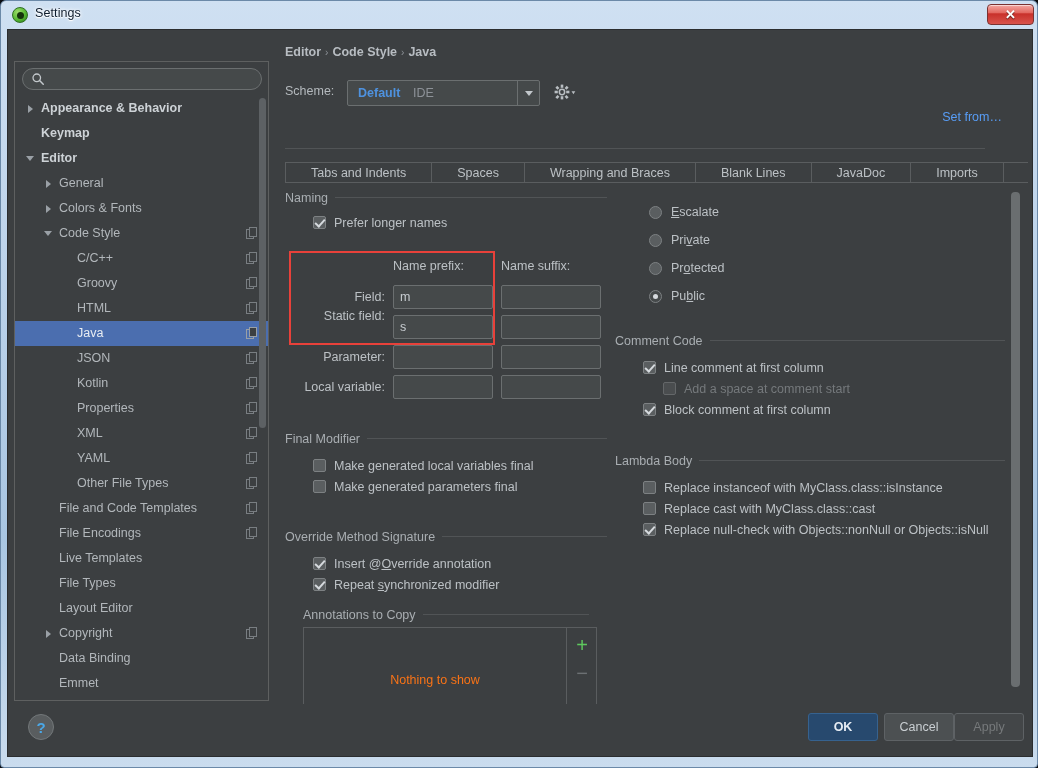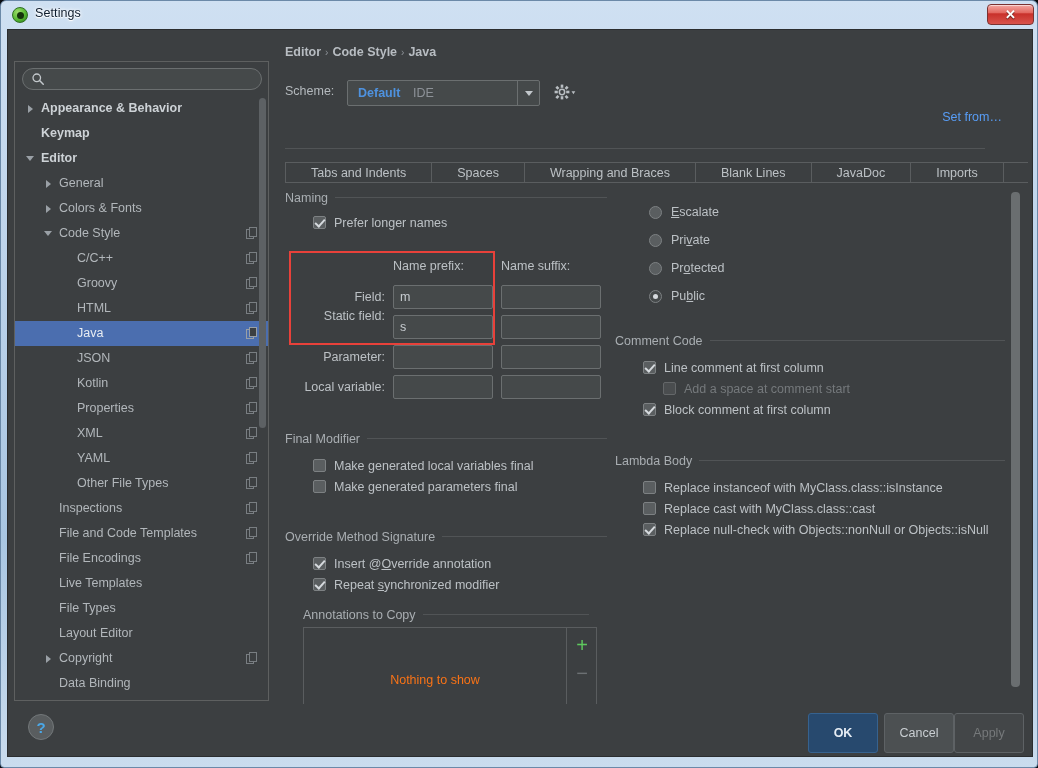--- a/index.html
+++ b/index.html
@@ -347,21 +347,21 @@
   .help-btn {
     position: absolute; left: 20px; top: 10px;
     width: 26px; height: 26px; border-radius: 50%;
     background: #595d5f; border: 1px solid #73787a;
     display: flex; align-items: center; justify-content: center;
     color: #4aa8e8; font-size: 15px; font-weight: bold;
     cursor: pointer;
   }
   .dlg-btn {
     position: absolute; top: 9px;
-    height: 40px; min-width: 70px;
+    height: 28px; min-width: 70px;
     border-radius: 3px;
     border: 1px solid #5e6265;
     background: #4c5052;
     color: #c9ced2; font-size: 12.5px;
     font-family: "Liberation Sans", sans-serif;
     cursor: pointer;
   }
   .dlg-btn.primary {
     background: #27496e; border-color: #36628f; color: #e6edf4;
     font-weight: bold;
@@ -447,24 +447,20 @@
               <rect x="3.5" y="0.5" width="7" height="9" fill="#3c3f41" stroke="#9aa0a6"></rect>
             </svg></div>
           <div class="tree-row"><span class="tree-label" style="margin-left:62px">YAML</span><svg viewBox="0 0 12 12" class="copy-ic">
               <rect x="0.5" y="2.5" width="7" height="9" fill="none" stroke="#9aa0a6"></rect>
               <rect x="3.5" y="0.5" width="7" height="9" fill="#3c3f41" stroke="#9aa0a6"></rect>
             </svg></div>
           <div class="tree-row"><span class="tree-label" style="margin-left:62px">Other File Types</span><svg viewBox="0 0 12 12" class="copy-ic">
               <rect x="0.5" y="2.5" width="7" height="9" fill="none" stroke="#9aa0a6"></rect>
               <rect x="3.5" y="0.5" width="7" height="9" fill="#3c3f41" stroke="#9aa0a6"></rect>
             </svg></div>
-          <div class="tree-row"><span class="tree-label" style="margin-left:44px">Inspections</span><svg viewBox="0 0 12 12" class="copy-ic">
-              <rect x="0.5" y="2.5" width="7" height="9" fill="none" stroke="#9aa0a6"></rect>
-              <rect x="3.5" y="0.5" width="7" height="9" fill="#3c3f41" stroke="#9aa0a6"></rect>
-            </svg></div>
           <div class="tree-row"><span class="tree-label" style="margin-left:44px">File and Code Templates</span><svg viewBox="0 0 12 12" class="copy-ic">
               <rect x="0.5" y="2.5" width="7" height="9" fill="none" stroke="#9aa0a6"></rect>
               <rect x="3.5" y="0.5" width="7" height="9" fill="#3c3f41" stroke="#9aa0a6"></rect>
             </svg></div>
           <div class="tree-row"><span class="tree-label" style="margin-left:44px">File Encodings</span><svg viewBox="0 0 12 12" class="copy-ic">
               <rect x="0.5" y="2.5" width="7" height="9" fill="none" stroke="#9aa0a6"></rect>
               <rect x="3.5" y="0.5" width="7" height="9" fill="#3c3f41" stroke="#9aa0a6"></rect>
             </svg></div>
           <div class="tree-row"><span class="tree-label" style="margin-left:44px">Live Templates</span></div>
           <div class="tree-row"><span class="tree-label" style="margin-left:44px">File Types</span></div>

